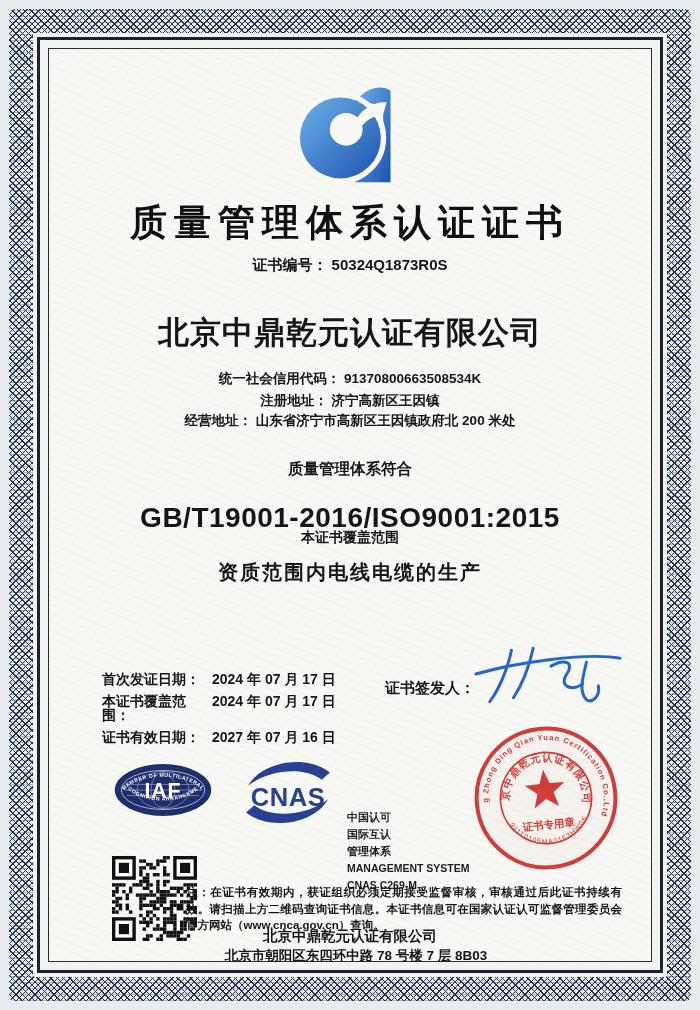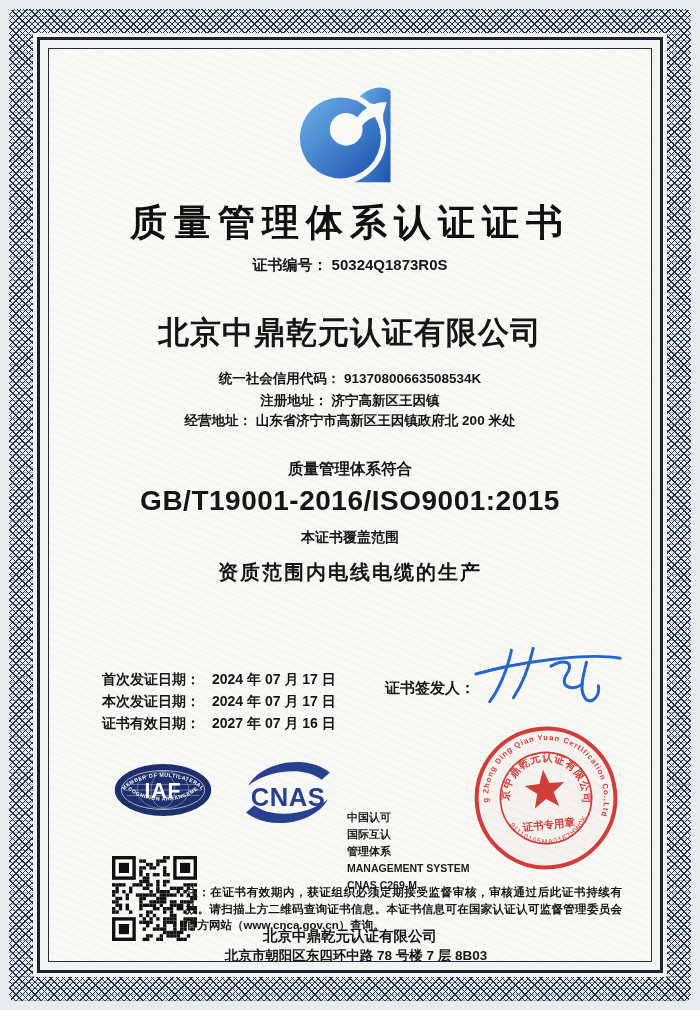--- a/index.html
+++ b/index.html
@@ -28,21 +28,21 @@
 
   .title { top:198px; font-size:37px; font-weight:bold; letter-spacing:7px; color:#101010; }
   .certno { top:256px; font-size:15px; font-weight:bold; }
   .certify { top:286px; font-size:15px; font-weight:bold; }
   .company { top:312px; font-size:31px; font-weight:bold; letter-spacing:1px; }
   .credit  { top:370px; font-size:13.5px; font-weight:bold; }
   .addr1 { top:392px; font-size:13.5px; font-weight:bold; }
   .addr2 { top:412px; font-size:13.5px; font-weight:bold; }
   .addr3 { top:432px; font-size:13.5px; font-weight:bold; }
   .conform { top:459px; font-size:15.5px; font-weight:bold; }
-  .standard { top:485px; font-size:28px; font-weight:bold; letter-spacing:.5px; }
+  .standard { top:502px; font-size:28px; font-weight:bold; letter-spacing:.5px; }
   .scopelabel { top:529px; font-size:14px; font-weight:bold; }
   .scope { top:559px; font-size:20px; font-weight:bold; letter-spacing:2px; }
 
   .dates { left:102px; top:672px; font-size:14px; font-weight:bold; }
   .date-row { display:flex; margin-bottom:8px; line-height:14px; }
   .date-row .lbl { width:110px; }
   .signer { left:385px; top:679px; font-size:15px; font-weight:bold; }
   .signature { left:468px; top:636px; width:158px; height:80px; }
 
   .seal { left:470px; top:722px; width:152px; height:152px; transform:rotate(-6deg); opacity:.93; }
@@ -91,21 +91,21 @@
     <div class="abs cx standard">GB/T19001-2016/ISO9001:2015</div>
     <div class="abs cx scopelabel">本证书覆盖范围</div>
     <div class="abs cx scope">资质范围内电线电缆的生产</div>
 
     <div class="abs dates">
       <div class="date-row">
         <span class="lbl">首次发证日期：</span>
         <span>2024 年 07 月 17 日</span>
       </div>
       <div class="date-row">
-        <span class="lbl">本次发证日期：</span>
+        <span class="lbl">本证书覆盖范围：</span>
         <span>2024 年 07 月 17 日</span>
       </div>
       <div class="date-row">
         <span class="lbl">证书有效日期：</span>
         <span>2027 年 07 月 16 日</span>
       </div>
     </div>
 
     <div class="abs signer">证书签发人：</div>
 

